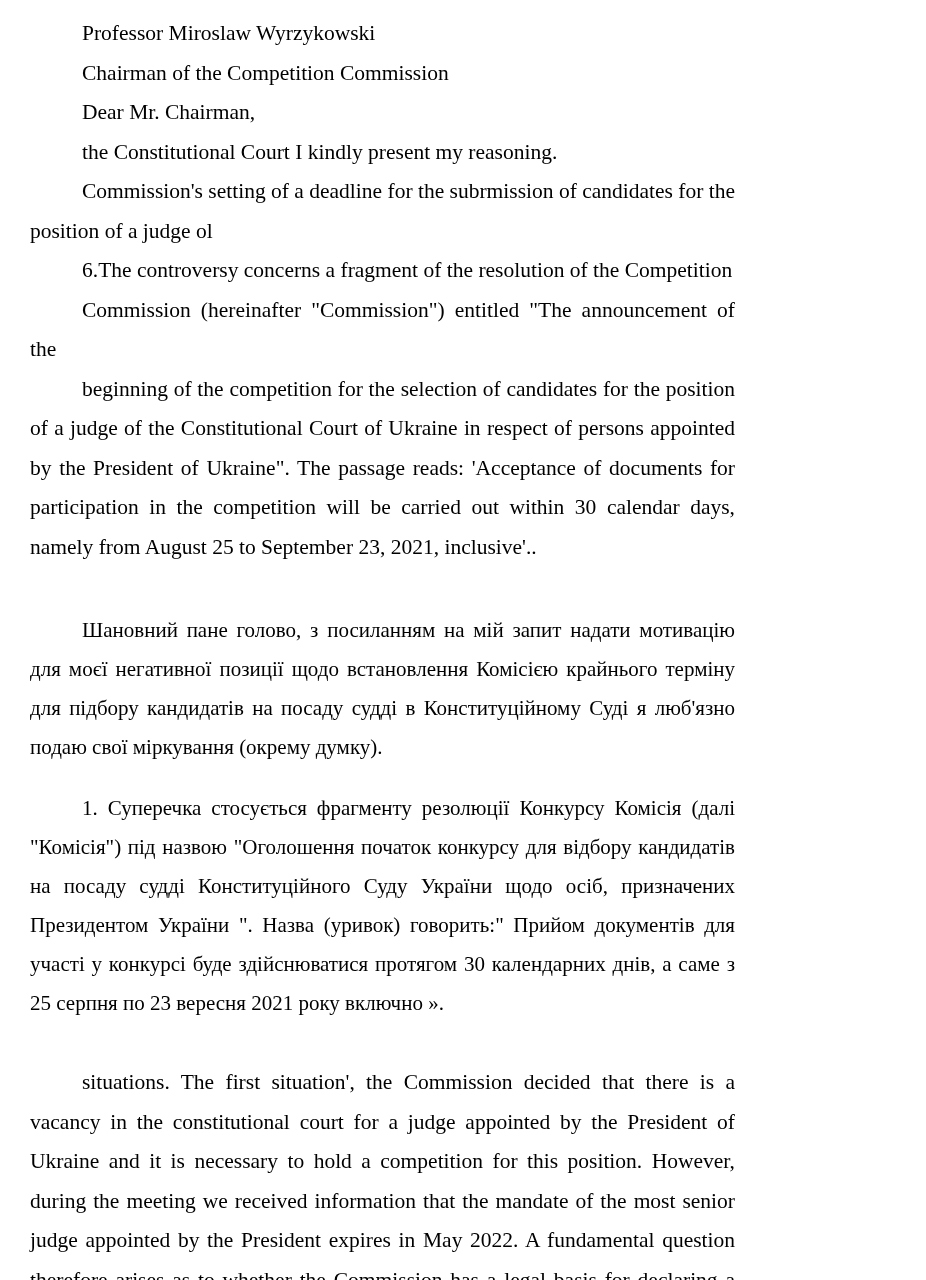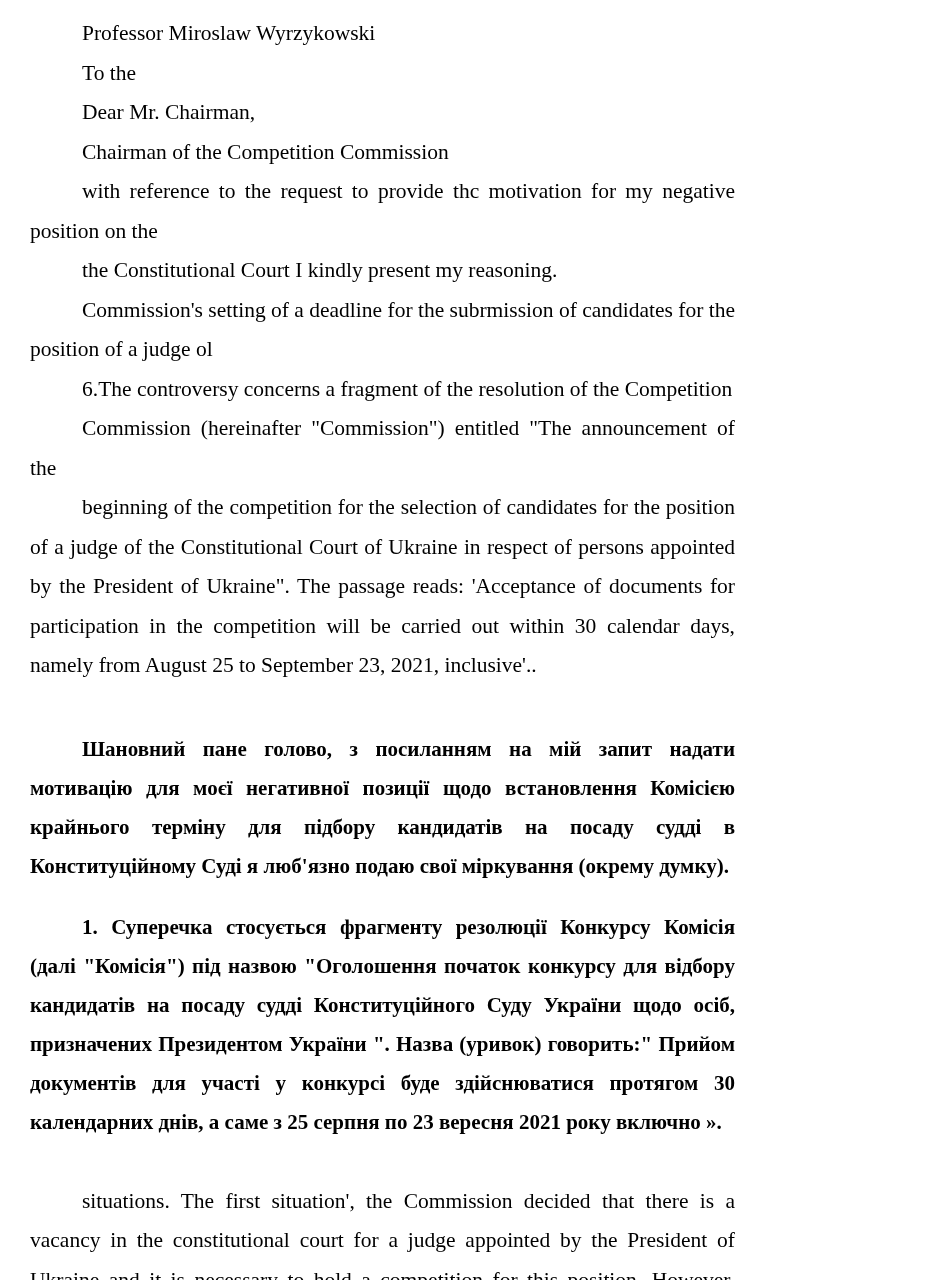--- a/index.html
+++ b/index.html
@@ -27,21 +27,21 @@
     text-align: justify;
     text-justify: inter-word;
   }
   p {
     margin: 0;
   }
   .indent {
     text-indent: 52px;
   }
   .bold {
-    font-weight: bold;
+    font-weight: normal;
   }
   .cyr {
     font-size: 21px;
     line-height: 39px;
   }
   .gap-small {
     height: 18px;
   }
   .gap-large {
     height: 44px;
@@ -50,24 +50,22 @@
     height: 22px;
   }
 </style>
 </head>
 <body>
 
 <div class="page">
   <div class="doc-body">
 
     <p class="indent">Professor Miroslaw Wyrzykowski</p>
-    <p class="indent">To the</p>
+    <p class="indent">Chairman of the Competition Commission</p>
     <p class="indent">Dear Mr. Chairman,</p>
-    <p class="indent">Chairman of the Competition Commission</p>
-    <p class="indent">with reference to the request to provide thc motivation for my negative position on the</p>
     <p class="indent">the Constitutional Court I kindly present my reasoning.</p>
     <p class="indent">Commission's setting of a deadline for the subrmission of candidates for the position of a judge ol</p>
     <p class="indent">6.The controversy concerns a fragment of the resolution of the Competition</p>
     <p class="indent">Commission (hereinafter "Commission") entitled "The announcement of the</p>
     <p class="indent">beginning of the competition for the selection of candidates for the position of a judge of the Constitutional Court of Ukraine in respect of persons appointed by the President of Ukraine". The passage reads: 'Acceptance of documents for participation in the competition will be carried out within 30 calendar days, namely from August 25 to September 23, 2021, inclusive'..</p>
 
     <div class="gap-large"></div>
 
     <p class="indent bold cyr">Шановний пане голово, з посиланням на мій запит надати мотивацію для моєї негативної позиції щодо встановлення Комісією крайнього терміну для підбору кандидатів на посаду судді в Конституційному Суді я люб'язно подаю свої міркування (окрему думку).</p>
 

